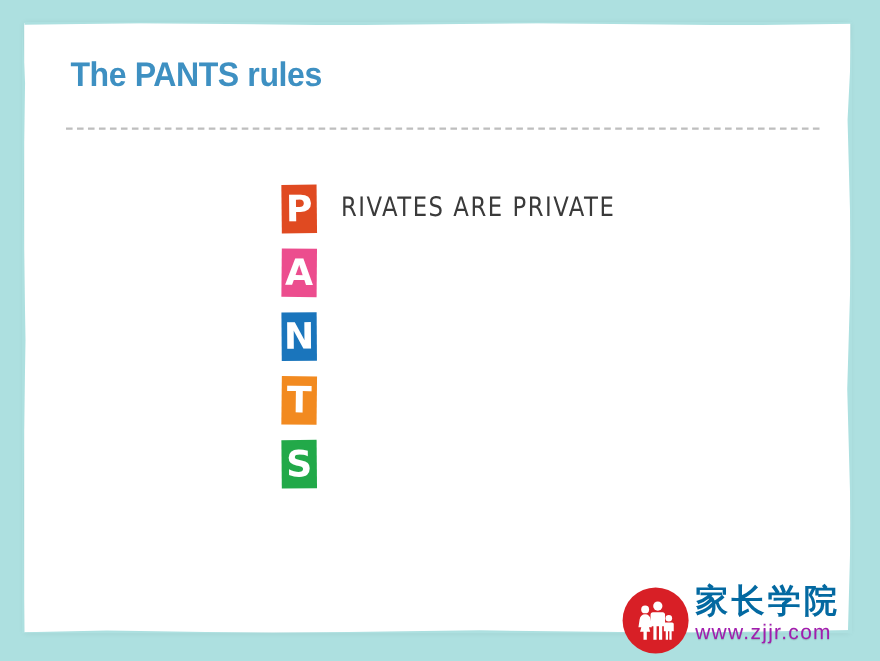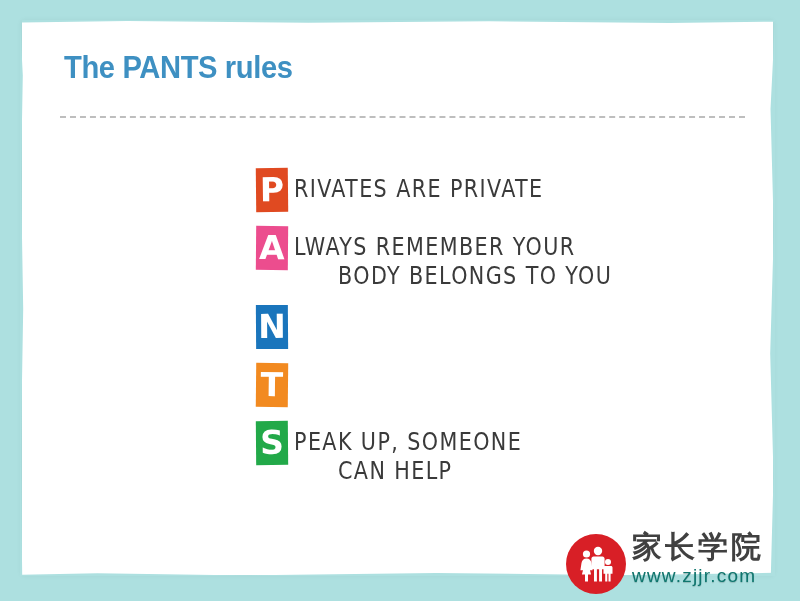--- a/index.html
+++ b/index.html
@@ -93,21 +93,21 @@
     justify-content: center;
     color: #ffffff;
     font-size: 33px;
     font-weight: bold;
     line-height: 1;
     font-family: "DejaVu Sans", sans-serif;
     padding-bottom: 2px;
     box-sizing: border-box;
   }
   .rule-lines {
-    margin-left: 6px;
+    margin-left: 22px;
     padding-top: 6px;
   }
   .rule-line {
     color: #3a3a3a;
     font-size: 23px;
     line-height: 1.28;
     letter-spacing: 1.4px;
     white-space: nowrap;
     font-family: "DejaVu Sans", sans-serif;
     font-weight: 500;
@@ -147,32 +147,32 @@
     justify-content: center;
   }
   .wm-text {
     position: absolute;
     left: 66px;
     top: 2px;
     width: 168px;
   }
   .wm-cn {
     font-size: 30px;
-    color: #404040;
+    color: #0369a1;
     letter-spacing: 3px;
     font-family: "DejaVu Sans", sans-serif;
     font-weight: bold;
     line-height: 1.1;
     white-space: nowrap;
     text-shadow: 0 0 2px rgba(255,255,255,0.9);
   }
   .wm-url {
     margin-top: 2px;
     font-size: 19px;
-    color: #0f766e;
+    color: #a21caf;
     letter-spacing: 1.2px;
     font-family: "Liberation Sans", sans-serif;
     white-space: nowrap;
     text-shadow: 0 1px 1px rgba(0,0,0,0.18);
   }
 </style>
 </head>
 <body>
 
 <div id="slide">
@@ -190,40 +190,32 @@
 
     <div class="rule">
       <div class="tile t0" style="background: rgb(224, 74, 33);">P</div>
       <div class="rule-lines">
         <div class="rule-line">RIVATES ARE PRIVATE</div>
       </div>
     </div>
 
     <div class="rule">
       <div class="tile t1" style="background: rgb(236, 77, 142);">A</div>
-      <div class="rule-lines">
-        <div class="rule-line">LWAYS REMEMBER YOUR</div>
-        <div class="rule-line indent">BODY BELONGS TO YOU</div>
-      </div>
     </div>
 
     <div class="rule">
       <div class="tile t2" style="background: rgb(26, 117, 188);">N</div>
     </div>
 
     <div class="rule">
       <div class="tile t3" style="background: rgb(242, 138, 32);">T</div>
     </div>
 
     <div class="rule">
       <div class="tile t4" style="background: rgb(34, 169, 73);">S</div>
-      <div class="rule-lines">
-        <div class="rule-line">PEAK UP, SOMEONE</div>
-        <div class="rule-line indent">CAN HELP</div>
-      </div>
     </div>
 
   </div>
 
   <div class="watermark">
     <div class="wm-badge">
       <svg width="46" height="46" viewBox="0 0 46 46" aria-hidden="true">
 
         <circle cx="25" cy="10" r="4.2" fill="#ffffff"></circle>
         <path d="M20.6 15.5h8.8c1.3 0 2.2 1 2.2 2.3v10.5h-2.6v12.2h-2.9V28.3h-2.2v12.2h-2.9V28.3h-2.6V17.8c0-1.3.9-2.3 2.2-2.3z" fill="#ffffff"></path>

